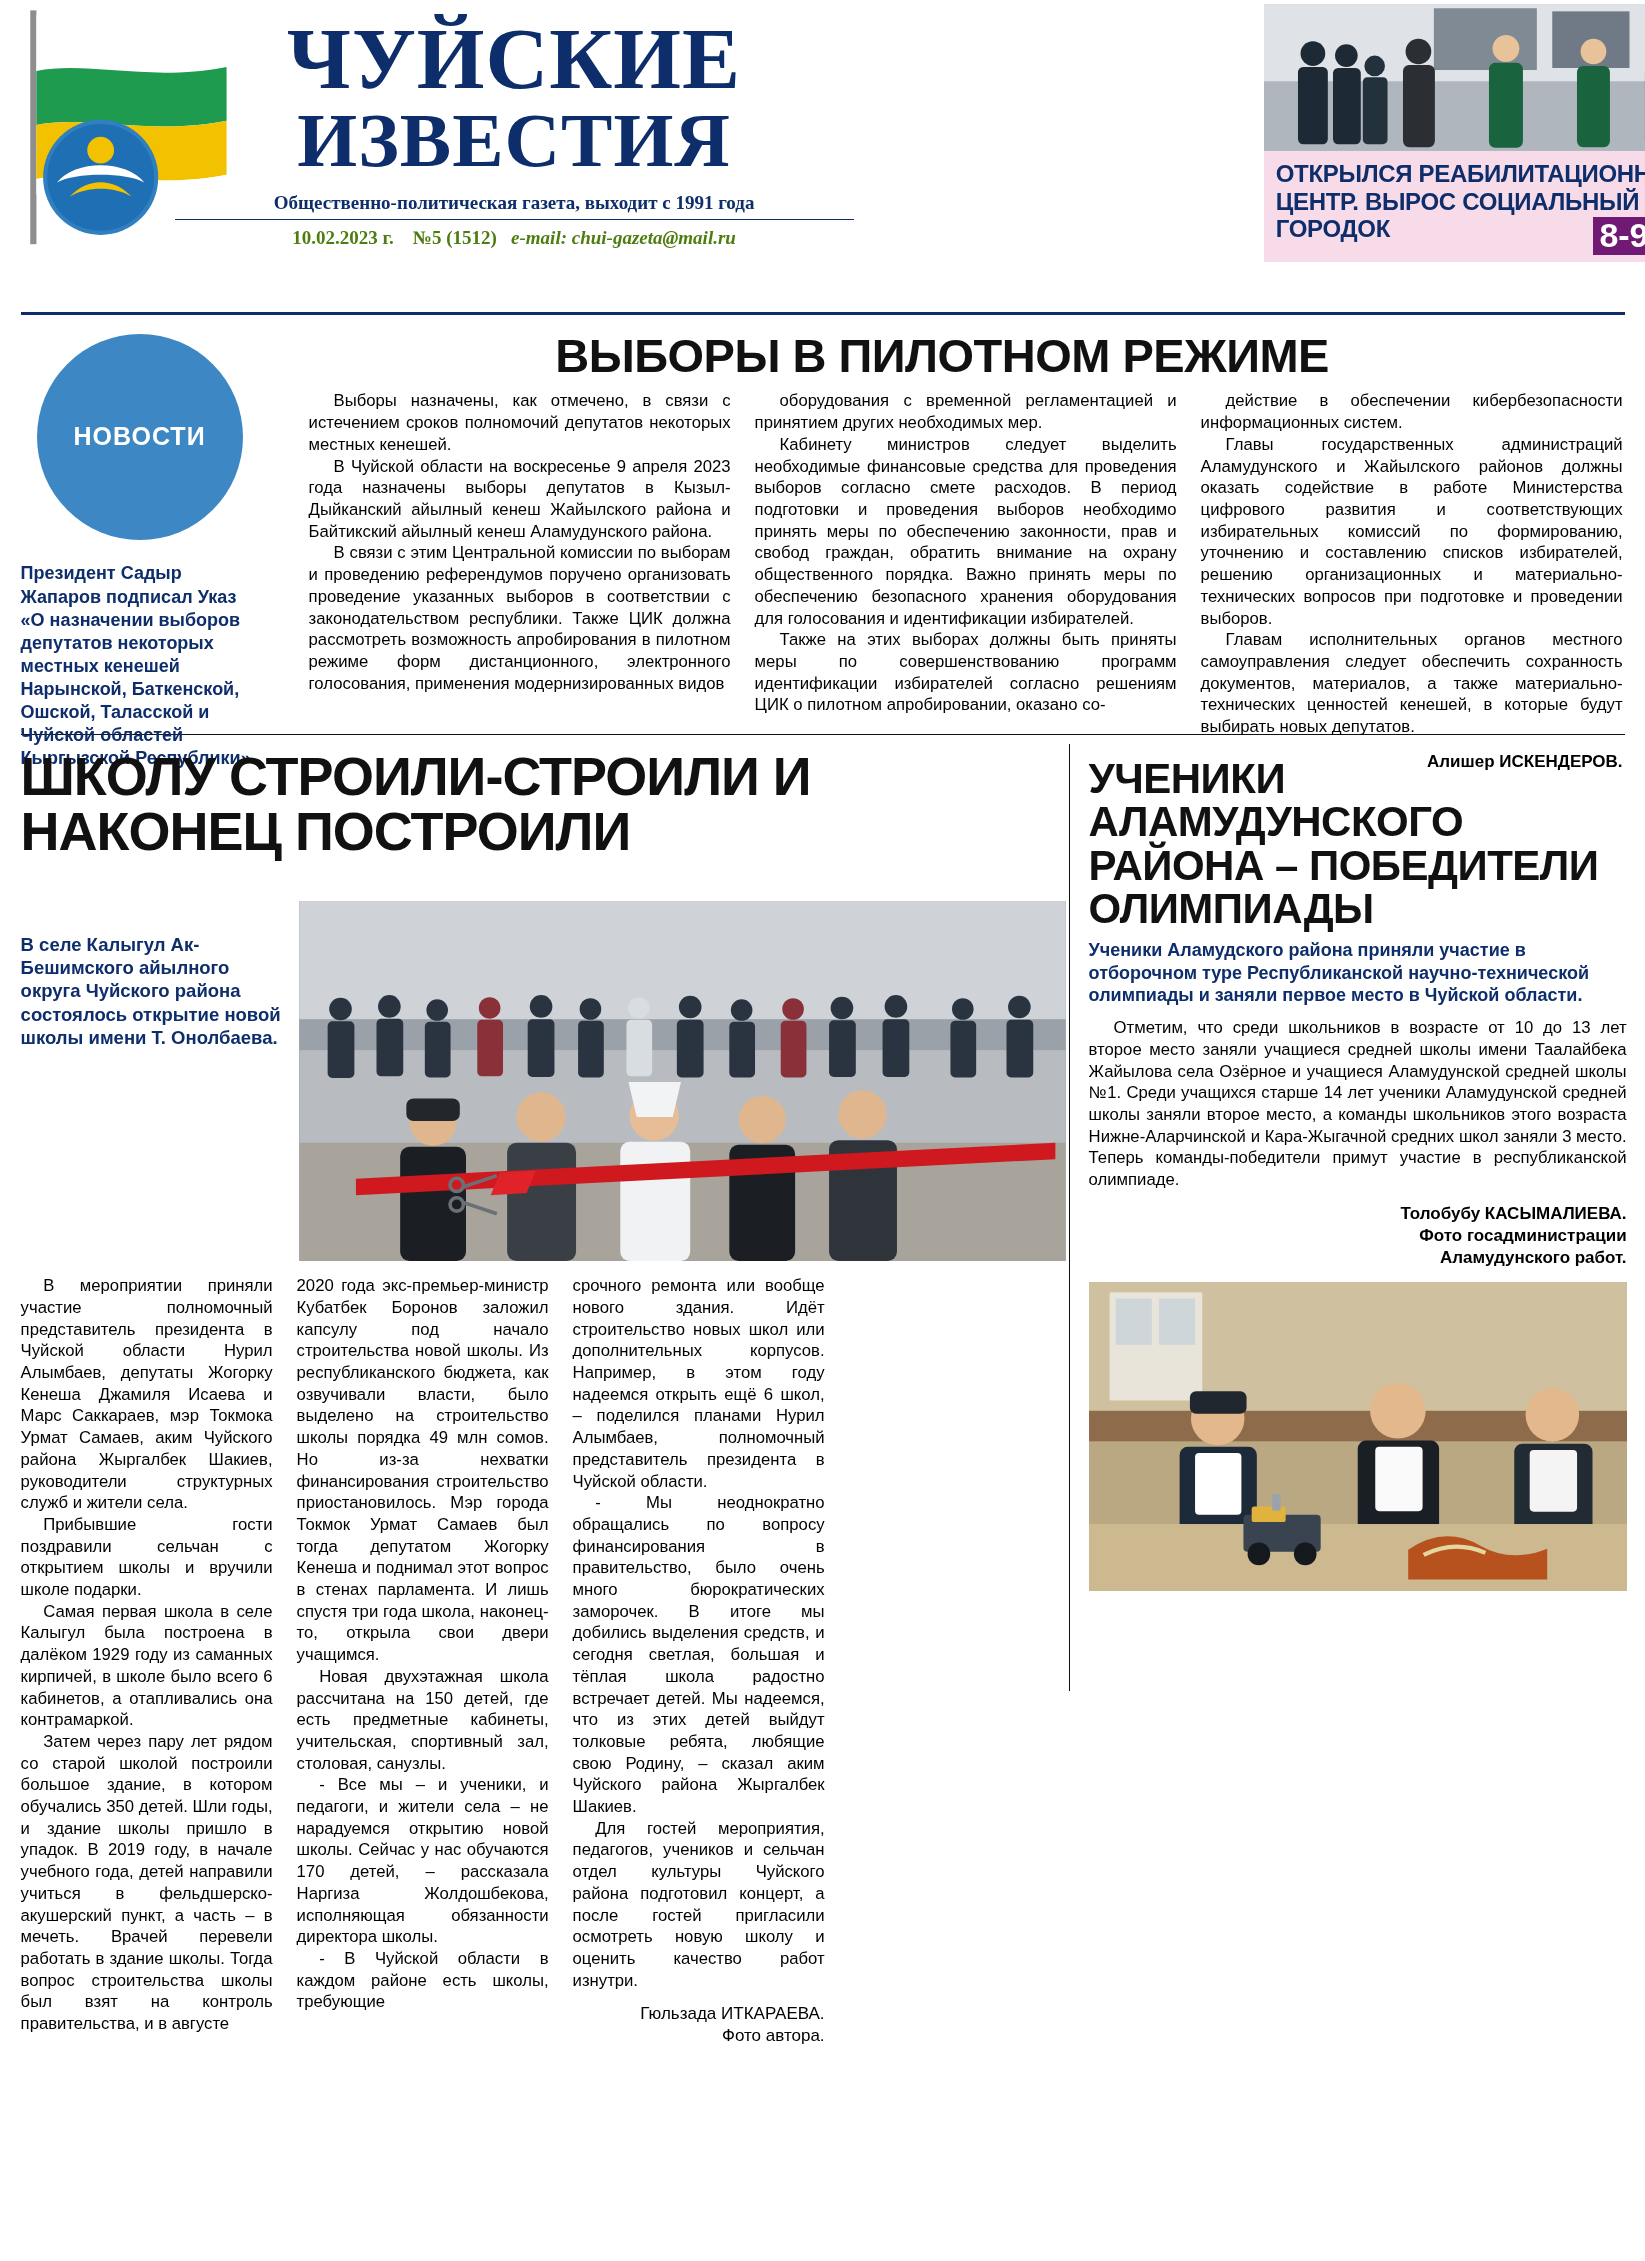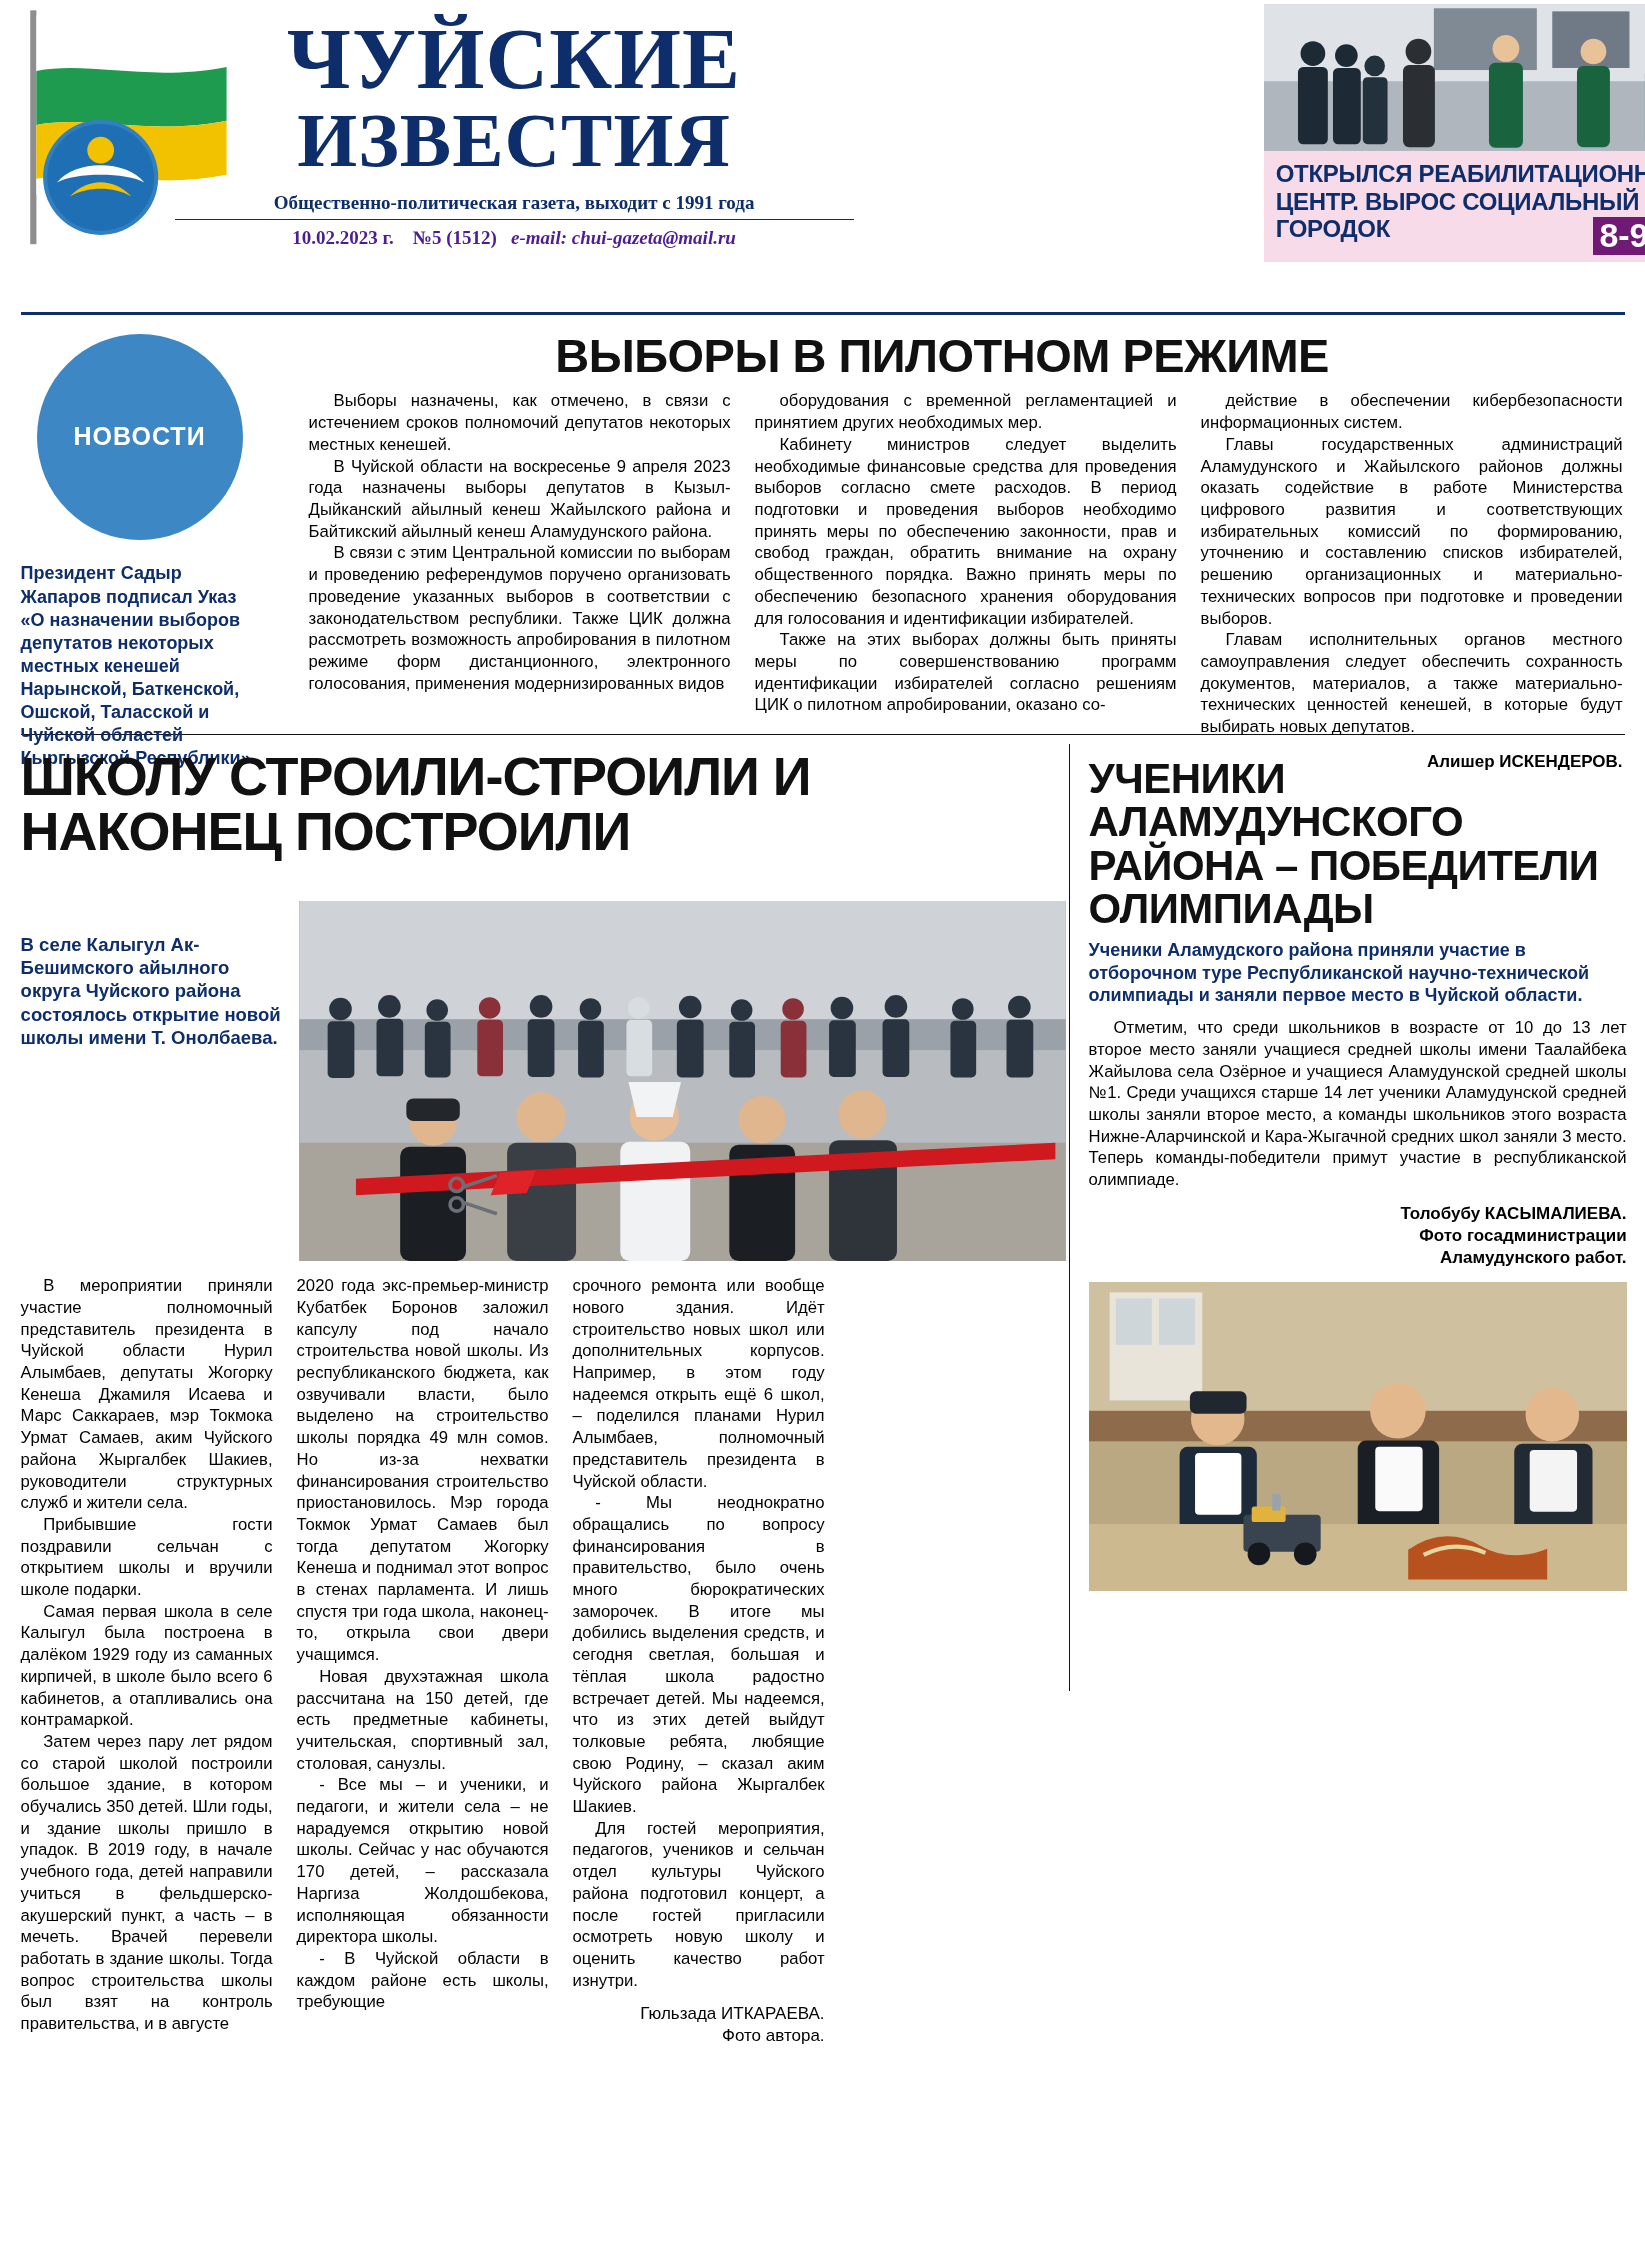--- a/index.html
+++ b/index.html
@@ -45,21 +45,21 @@
     font-size: 19px;
     color: #0d2d6b;
     margin-top: 11.3px;
     letter-spacing: 0px;
   }
   .rule-thin { border-top: 1.5px solid #0d2d6b; margin: 5.1px 0 0 0; }
   .issue-line {
     font-family: "Liberation Serif", serif;
     font-weight: bold;
     font-size: 19px;
-    color: #4c1d95;
+    color: #4d7c0f;
     margin-top: 7.2px;
     letter-spacing: 0px;
   }
   .issue-line .mail { font-style: italic; }
 
   
   .promo { position:absolute; right: 0px; top: 4.1px; width: 361px; }
   .promo-photo { width: 453px; height: 147px; position: relative; overflow:hidden; background:#b9bec4; }
   .promo-band { width: 453px; background: #f7dbe8; padding: 9.3px 11.3px 11.3px 11.3px; position: relative; min-height: 111px; }
   .promo-text {

